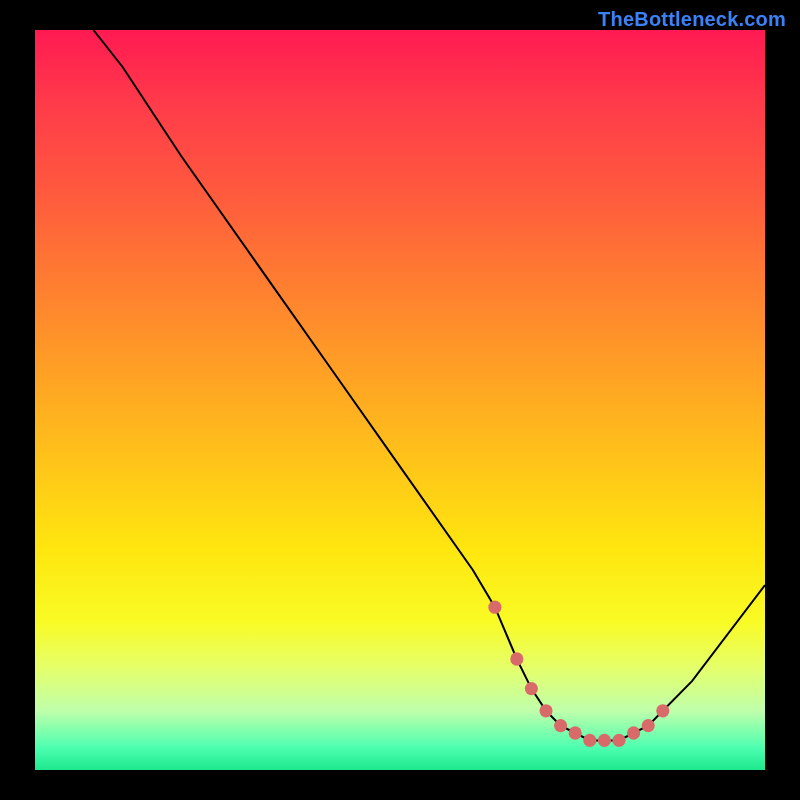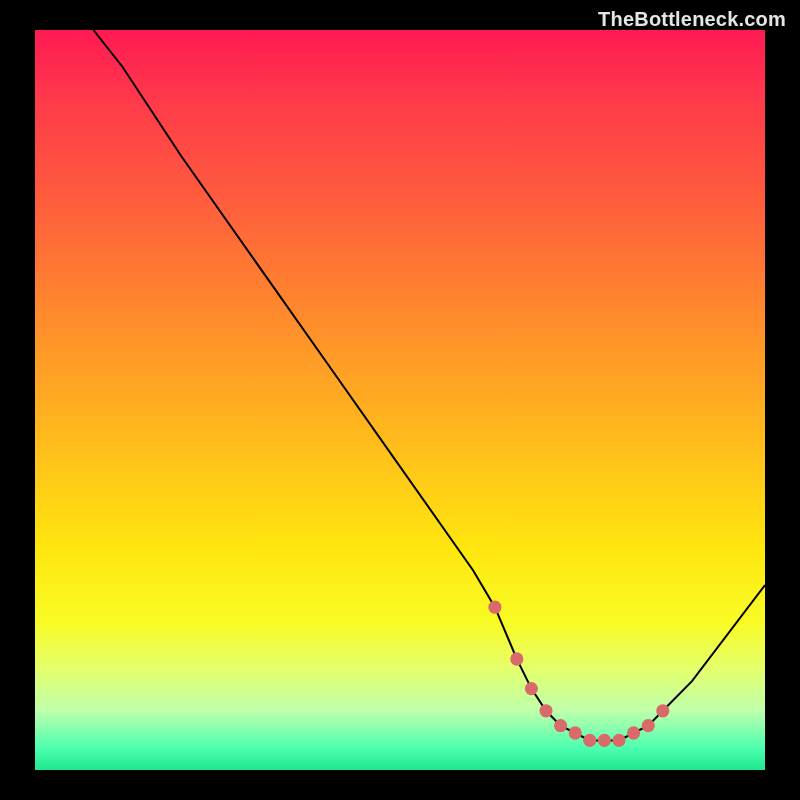--- a/index.html
+++ b/index.html
@@ -51,21 +51,21 @@
     position: absolute;
     left: 0;
     top: 0;
     width: 100%;
     height: 100%;
   }
   .watermark {
     position: absolute;
     top: 8px;
     right: 14px;
-    color: #e5e5e5;
+    color: #3b82f6;
     font-size: 20px;
     font-weight: 600;
     letter-spacing: 0.2px;
   }
 </style>
 </head>
 <body>
 
 <div class="frame">
 

